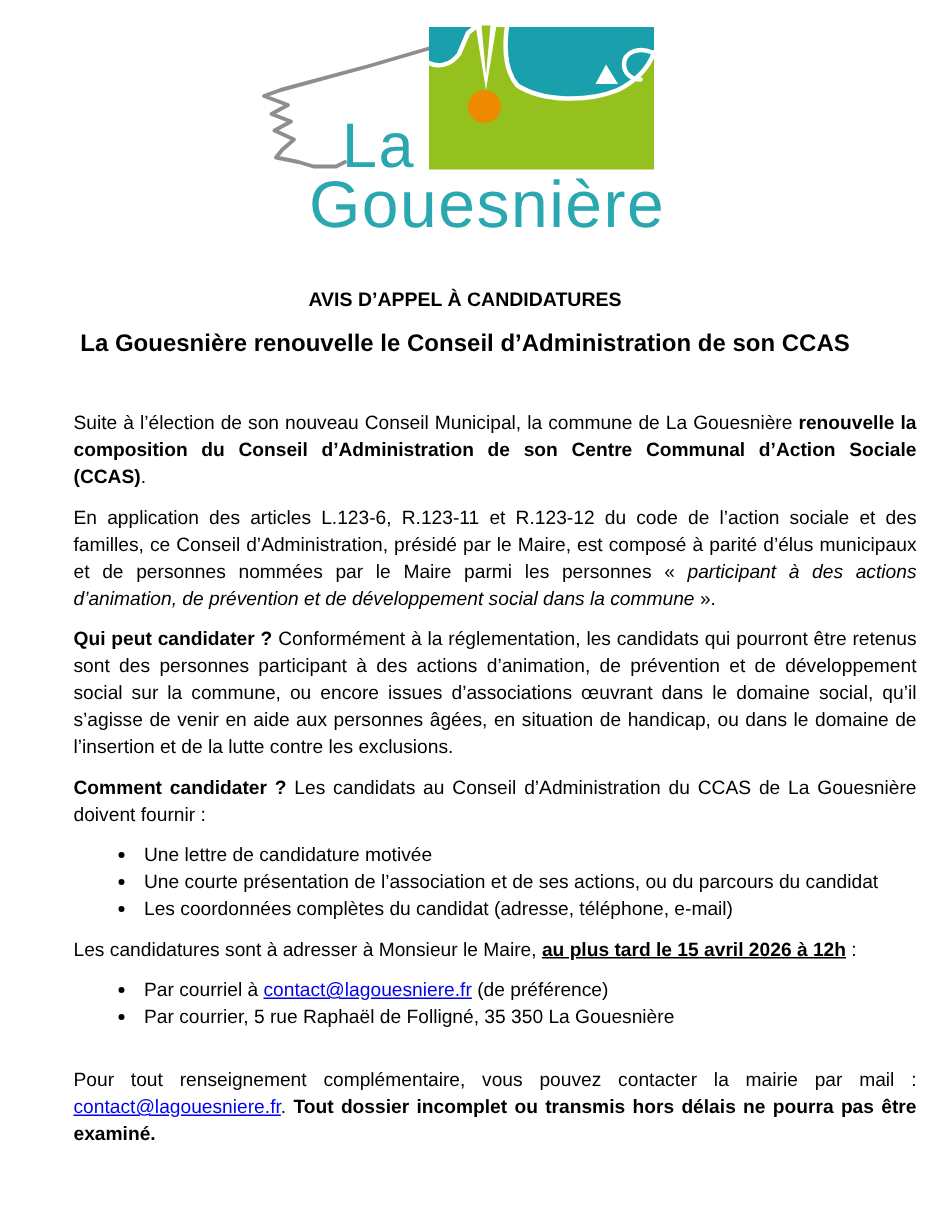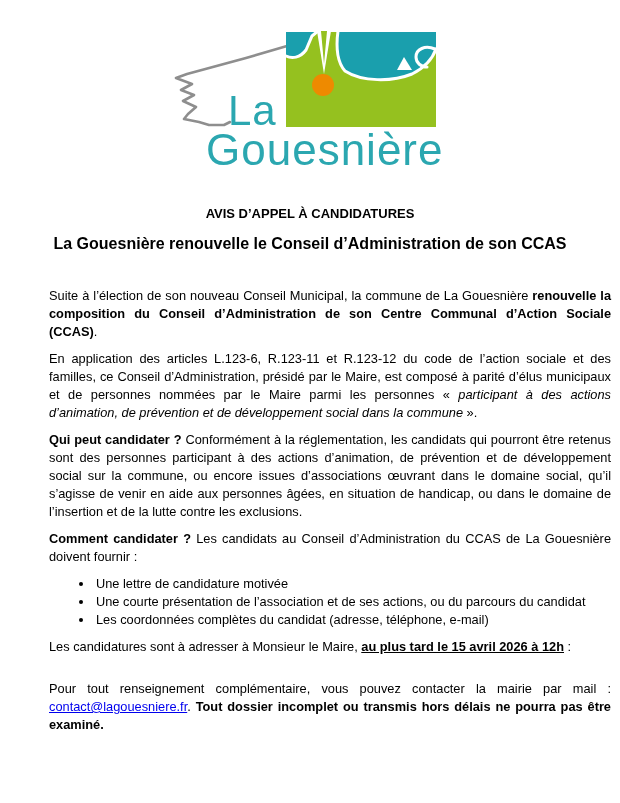--- a/index.html
+++ b/index.html
@@ -2,21 +2,21 @@
 <html><head>
 <meta charset="utf-8">
 <style>
   html,body{margin:0;padding:0;}
   body{
     width:620px;height:803px;background:#ffffff;
     font-family:"Liberation Sans",sans-serif;color:#000000;
     overflow:hidden;
   }
   .doc{padding:8px 9px 0 9px;}
-  .logo-wrap{width:300px;margin:14px auto;transform:translateX(6px);}
+  .logo-wrap{width:300px;margin:0 auto;transform:translateX(6px);}
   .logo-wrap svg{display:block;}
   .logo-la{font-family:"Liberation Sans",sans-serif;font-size:42px;letter-spacing:1px;}
   .logo-gouesniere{font-family:"Liberation Sans",sans-serif;font-size:44px;letter-spacing:1px;}
   h1.title{font-size:13px;font-weight:bold;text-align:center;margin:34px 0 0 0;}
   h2.subtitle{font-size:16px;font-weight:bold;text-align:center;margin:14px 0 0 0;}
   .content{margin-top:34px;font-size:12.8px;line-height:18px;margin-left:40px;}
   .content p{margin:9px 0;text-align:justify;}
   .content ul{margin:9px 0;padding-left:45px;list-style:disc;}
   .content li{text-align:left;padding-left:2px;}
   b{font-weight:bold;}
@@ -73,17 +73,21 @@
     <p><b>Comment candidater ?</b><span> Les candidats au Conseil d’Administration du CCAS de La Gouesnière doivent fournir&nbsp;:</span></p>
 
     <ul>
       <li>Une lettre de candidature motivée</li>
       <li>Une courte présentation de l’association et de ses actions, ou du parcours du candidat</li>
       <li>Les coordonnées complètes du candidat (adresse, téléphone, e-mail)</li>
     </ul>
 
     <p><span>Les candidatures sont à adresser à Monsieur le Maire, </span><span class="deadline">au plus tard le 15 avril 2026 à 12h</span><span>&nbsp;:</span></p>
 
+    <ul>
+      <li><span>Par courriel à </span><a class="link">contact@lagouesniere.fr</a><span> (de préférence)</span></li>
+      <li>Par courrier, 5 rue Raphaël de Folligné, 35 350 La Gouesnière</li>
+    </ul>
 
     <p class="p-last"><span>Pour tout renseignement complémentaire, vous pouvez contacter la mairie par mail&nbsp;: </span><a class="link">contact@lagouesniere.fr</a><span>.</span><b> Tout dossier incomplet ou transmis hors délais ne pourra pas être examiné.</b></p>
 
   </div>
 </div>
 
 </body></html>

